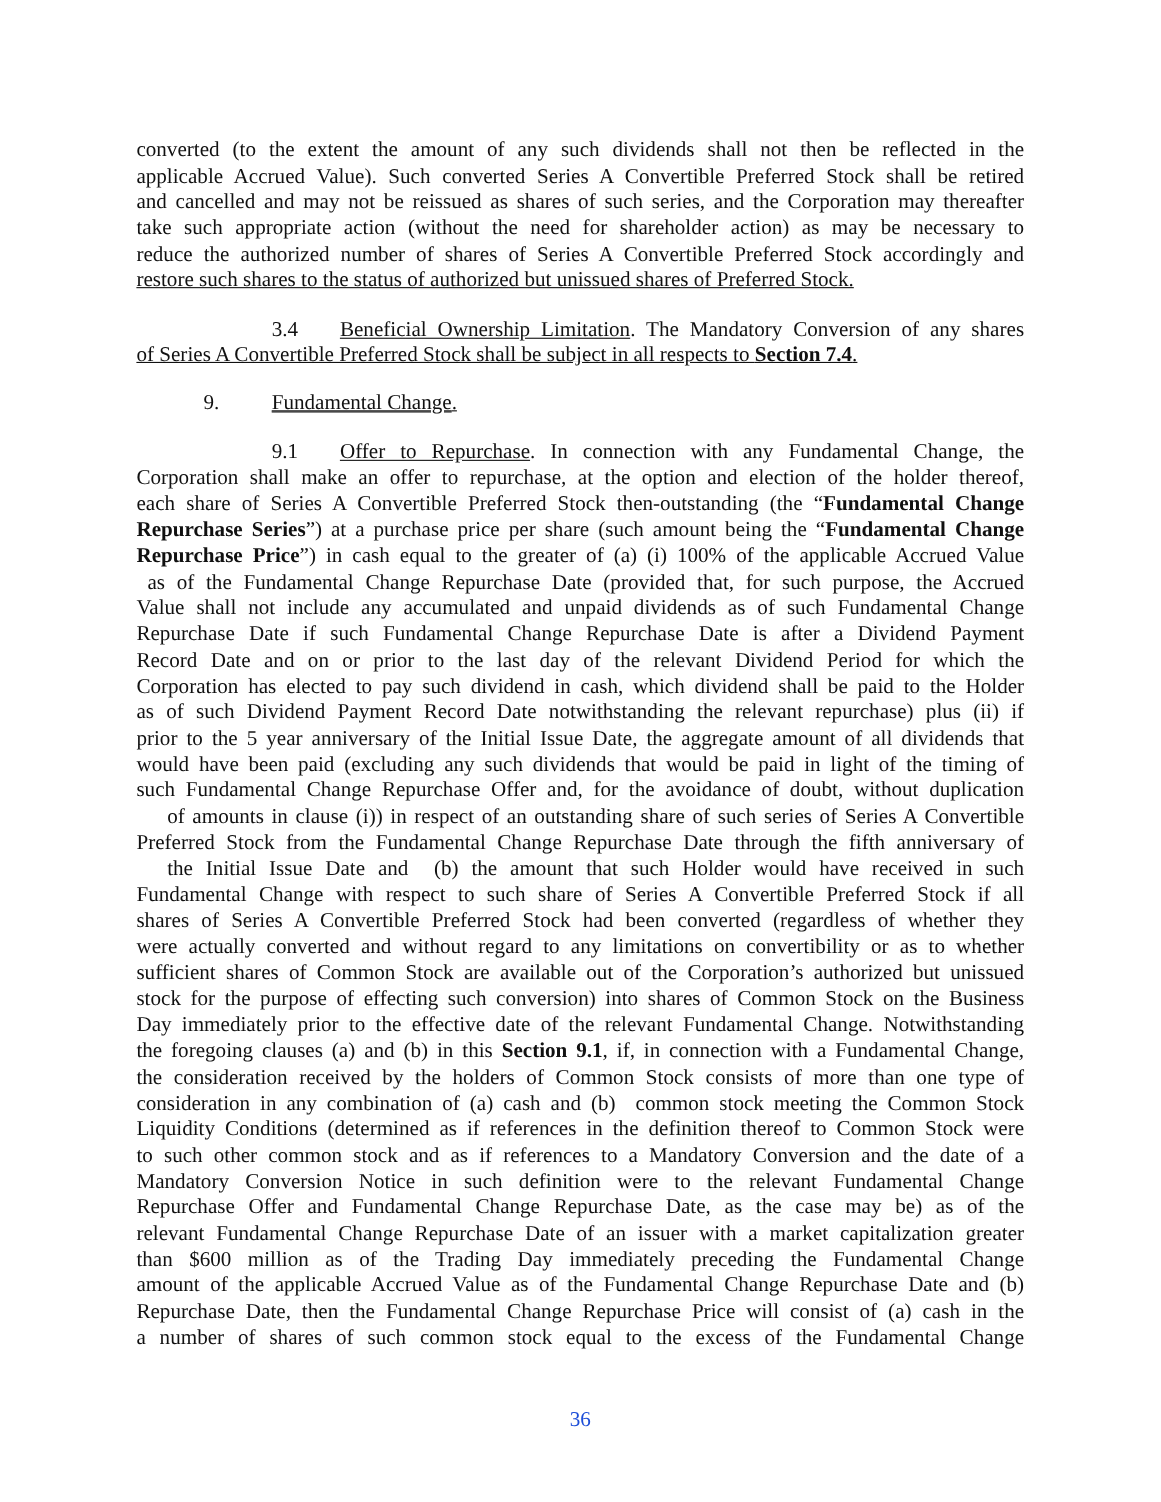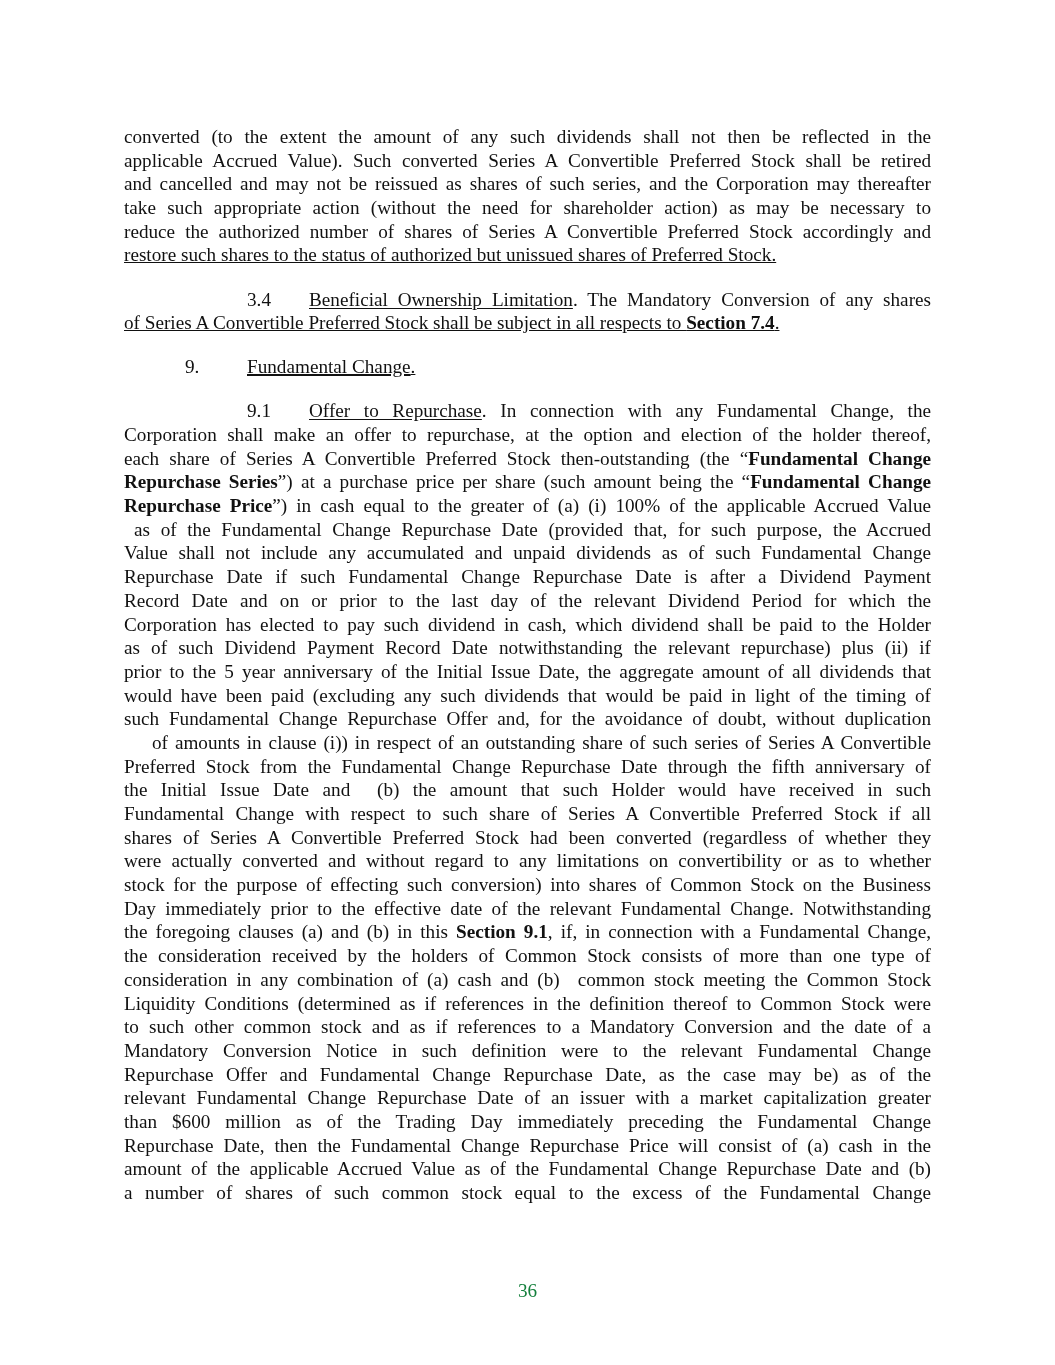--- a/index.html
+++ b/index.html
@@ -14,21 +14,21 @@
       text-align: justify; text-align-last: justify; white-space: nowrap; overflow: visible;
     }
     .line.last { text-align-last: left; text-decoration: underline; }
     .para { margin-bottom: 20.4px; }
     .num-83 { display: inline-block; width: 62px; margin-left: 123px; }
     .num-9  { display: inline-block; width: 62px; margin-left: 61px; }
     .u { text-decoration: underline; text-underline-offset: 2px; }
     b { font-weight: bold; }
     .page-number {
       position: absolute; left: 0; right: 0; top: 1280px; text-align: center;
-      font-family: "Liberation Serif", "DejaVu Serif", serif; font-size: 19.2px; color: #15803d;
+      font-family: "Liberation Serif", "DejaVu Serif", serif; font-size: 19.2px; color: #1d4ed8;
     }
   </style>
 </head>
 <body>
 
 <div class="page">
 
   <div class="para">
     <div class="line" style="white-space: normal; text-align-last: justify;">converted (to the extent the amount of any such dividends shall not then be reflected in the</div>
     <div class="line" style="white-space: normal; text-align-last: justify;">applicable Accrued Value). Such converted Series A Convertible Preferred Stock shall be retired</div>
@@ -58,37 +58,38 @@
         <div class="line" style="white-space: normal; text-align-last: justify;">Value shall not include any accumulated and unpaid dividends as of such Fundamental Change</div>
         <div class="line" style="white-space: normal; text-align-last: justify;">Repurchase Date if such Fundamental Change Repurchase Date is after a Dividend Payment</div>
         <div class="line" style="white-space: normal; text-align-last: justify;">Record Date and on or prior to the last day of the relevant Dividend Period for which the</div>
         <div class="line" style="white-space: normal; text-align-last: justify;">Corporation has elected to pay such dividend in cash, which dividend shall be paid to the Holder</div>
         <div class="line" style="white-space: normal; text-align-last: justify;">as of such Dividend Payment Record Date notwithstanding the relevant repurchase) plus (ii) if</div>
         <div class="line" style="white-space: normal; text-align-last: justify;">prior to the 5 year anniversary of the Initial Issue Date, the aggregate amount of all dividends that</div>
         <div class="line" style="white-space: normal; text-align-last: justify;">would have been paid (excluding any such dividends that would be paid in light of the timing of</div>
         <div class="line" style="white-space: normal; text-align-last: justify;">such Fundamental Change Repurchase Offer and, for the avoidance of doubt, without duplication</div>
         <div class="line" style="white-space: normal; text-align-last: justify; margin-left: 28px;">of amounts in clause (i)) in respect of an outstanding share of such series of Series A Convertible</div>
         <div class="line" style="white-space: normal; text-align-last: justify;">Preferred Stock from the Fundamental Change Repurchase Date through the fifth anniversary of</div>
-        <div class="line" style="white-space: normal; text-align-last: justify;">the Initial Issue Date and &nbsp;(b) the amount that such Holder would have received in such</div>
+        <div class="line" style="white-space: normal; text-align-last: justify; margin-left: 28px;">the Initial Issue Date and &nbsp;(b) the amount that such Holder would have received in such</div>
         <div class="line" style="white-space: normal; text-align-last: justify;">Fundamental Change with respect to such share of Series A Convertible Preferred Stock if all</div>
         <div class="line" style="white-space: normal; text-align-last: justify;">shares of Series A Convertible Preferred Stock had been converted (regardless of whether they</div>
         <div class="line" style="white-space: normal; text-align-last: justify;">were actually converted and without regard to any limitations on convertibility or as to whether</div>
+        <div class="line" style="white-space: normal; text-align-last: justify;">sufficient shares of Common Stock are available out of the Corporation’s authorized but unissued</div>
         <div class="line" style="white-space: normal; text-align-last: justify;">stock for the purpose of effecting such conversion) into shares of Common Stock on the Business</div>
         <div class="line" style="white-space: normal; text-align-last: justify;">Day immediately prior to the effective date of the relevant Fundamental Change. Notwithstanding</div>
       </div>
     <div class="line" style="white-space: normal; text-align-last: justify;"><span>the foregoing clauses (a) and (b) in this </span><b>Section 9.1</b><span>, if, in connection with a Fundamental Change,</span></div>
     <div id="lines-b">
         <div class="line" style="white-space: normal; text-align-last: justify;">the consideration received by the holders of Common Stock consists of more than one type of</div>
         <div class="line" style="white-space: normal; text-align-last: justify;">consideration in any combination of (a) cash and (b) &nbsp;common stock meeting the Common Stock</div>
         <div class="line" style="white-space: normal; text-align-last: justify;">Liquidity Conditions (determined as if references in the definition thereof to Common Stock were</div>
         <div class="line" style="white-space: normal; text-align-last: justify;">to such other common stock and as if references to a Mandatory Conversion and the date of a</div>
         <div class="line" style="white-space: normal; text-align-last: justify;">Mandatory Conversion Notice in such definition were to the relevant Fundamental Change</div>
         <div class="line" style="white-space: normal; text-align-last: justify;">Repurchase Offer and Fundamental Change Repurchase Date, as the case may be) as of the</div>
         <div class="line" style="white-space: normal; text-align-last: justify;">relevant Fundamental Change Repurchase Date of an issuer with a market capitalization greater</div>
         <div class="line" style="white-space: normal; text-align-last: justify;">than $600 million as of the Trading Day immediately preceding the Fundamental Change</div>
+        <div class="line" style="white-space: normal; text-align-last: justify;">amount of the applicable Accrued Value as of the Fundamental Change Repurchase Date and (b)</div>
         <div class="line" style="white-space: normal; text-align-last: justify;">Repurchase Date, then the Fundamental Change Repurchase Price will consist of (a) cash in the</div>
-        <div class="line" style="white-space: normal; text-align-last: justify;">amount of the applicable Accrued Value as of the Fundamental Change Repurchase Date and (b)</div>
         <div class="line" style="white-space: normal; text-align-last: justify;">a number of shares of such common stock equal to the excess of the Fundamental Change</div>
       </div>
   </div>
 </div>
 
 <div class="page-number">36</div>
 
 </body></html>

